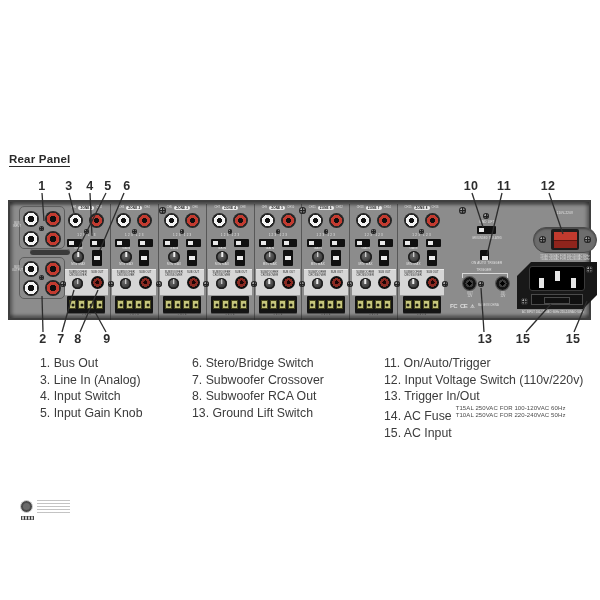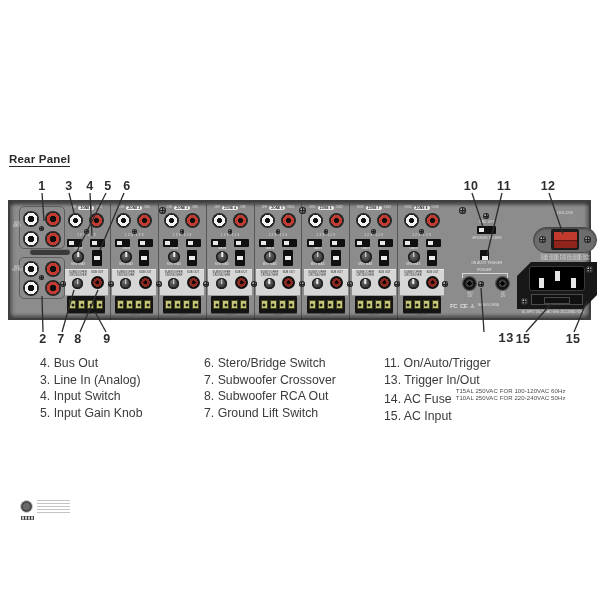--- a/index.html
+++ b/index.html
@@ -599,36 +599,37 @@
       <span class="callout-num" style="left:90px;top:186px;">4</span>
       <span class="callout-num" style="left:108px;top:186px;">5</span>
       <span class="callout-num" style="left:127px;top:186px;">6</span>
       <span class="callout-num" style="left:471px;top:186px;">10</span>
       <span class="callout-num" style="left:504px;top:186px;">11</span>
       <span class="callout-num" style="left:548px;top:186px;">12</span>
       <span class="callout-num" style="left:43px;top:339px;">2</span>
       <span class="callout-num" style="left:61px;top:339px;">7</span>
       <span class="callout-num" style="left:78px;top:339px;">8</span>
       <span class="callout-num" style="left:107px;top:339px;">9</span>
-      <span class="callout-num" style="left:506px;top:339px;font-family:Liberation Mono, monospace;">13</span>
+      <span class="callout-num" style="left:485px;top:339px;">13</span>
       <span class="callout-num" style="left:523px;top:339px;">15</span>
       <span class="callout-num" style="left:573px;top:339px;">15</span>
     </div>
 
   <div class="legend-col" style="left:40px;" id="legend-col-0">
-      <div>4. Bus Out</div>
+      <div>1. Bus Out</div>
       <div>3. Line In (Analog)</div>
       <div>4. Input Switch</div>
       <div>5. Input Gain Knob</div>
     </div>
-  <div class="legend-col" style="left:204px;" id="legend-col-1">
+  <div class="legend-col" style="left:192px;" id="legend-col-1">
       <div>6. Stero/Bridge Switch</div>
       <div>7. Subwoofer Crossover</div>
       <div>8. Subwoofer RCA Out</div>
-      <div>7. Ground Lift Switch</div>
+      <div>13. Ground Lift Switch</div>
     </div>
   <div class="legend-col" style="left:384px;" id="legend-col-2">
       <div>11. On/Auto/Trigger</div>
+      <div>12. Input Voltage Switch (110v/220v)</div>
       <div>13. Trigger In/Out</div>
       <div>14. AC Fuse<span class="legend-note">T15AL 250VAC FOR 100-120VAC 60Hz<br>T10AL 250VAC FOR 220-240VAC 50Hz</span></div>
       <div>15. AC Input</div>
     </div>
 </div>
 
 </body></html>

